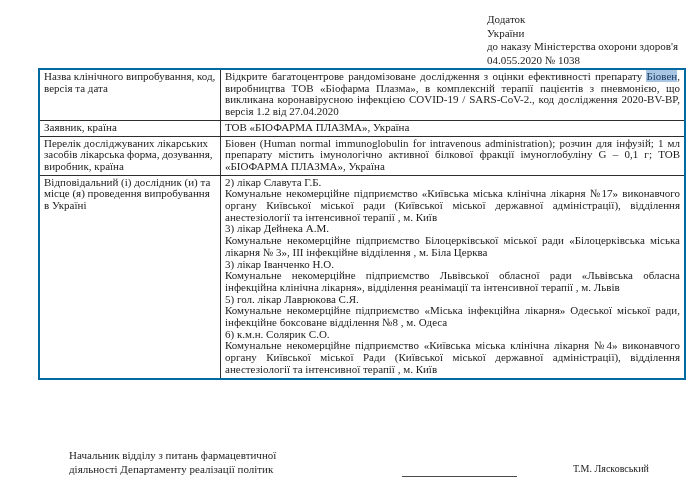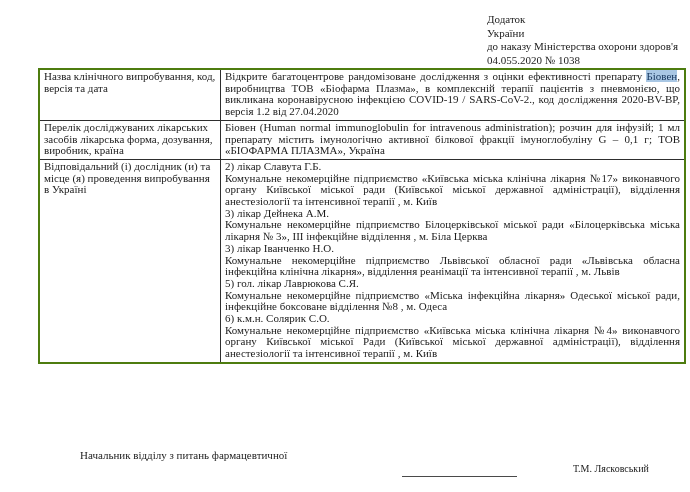--- a/index.html
+++ b/index.html
@@ -9,33 +9,33 @@
     font-family: "Liberation Serif", serif; color: #1c1c1c; background: #ffffff;
   }
   .doc-header {
     position: absolute; left: 473px; top: 13px; width: 212px;
     font-size: 11px; line-height: 13.5px; margin-left: 14px;
   }
   .doc-header .underlined { }
   .doc-table {
     position: absolute; left: 38px; top: 68px; width: 648px;
     border-collapse: collapse; table-layout: fixed;
-    border: 2px solid #4d7c0f;
+    border: 2px solid #0369a1;
   }
   .doc-table td {
     border: 1px solid #2e2e2e; vertical-align: top;
     padding: 1px 4px 2px 4px; font-size: 11px; line-height: 11.7px;
     word-wrap: break-word;
   }
   td.lbl { width: 172px; }
   .just { text-align: justify; }
   .hl { background: var(--highlight, #a9c7e4); color: var(--highlight_text, #17365d); }
   .inv-line { text-align: justify; }
   .footer-title {
-    position: absolute; left: 80px; top: 449px;
+    position: absolute; left: 69px; top: 449px;
     font-size: 11px; line-height: 13.5px;
   }
   .sig-line {
     position: absolute; left: 402px; top: 463px; width: 115px; height: 13px;
     border-bottom: 1px solid #4a4a4a;
   }
   .sig-name { position: absolute; left: 573px; top: 463px; font-size: 10px; }
 </style>
 </head>
 <body>
@@ -49,20 +49,24 @@
     <div class="underlined">04.055.2020 № 1038</div>
   </div>
 
   <table class="doc-table">
     <tbody>
         <tr>
       <td class="lbl">Назва клінічного випробування, код, версія та дата</td>
       <td class="val just"><span>Відкрите багатоцентрове рандомізоване дослідження з оцінки ефективності препарату </span><span class="hl">Біовен</span><span>, виробництва ТОВ «Біофарма Плазма», в комплексній терапії пацієнтів з пневмонією, що викликана коронавірусною інфекцією COVID-19 / SARS-CoV-2., код дослідження 2020-BV-BP, версія 1.2 від 27.04.2020</span></td>
     </tr>
     <tr>
+      <td class="lbl">Заявник, країна</td>
+      <td class="val">ТОВ «БІОФАРМА ПЛАЗМА», Україна</td>
+    </tr>
+    <tr>
       <td class="lbl">Перелік досліджуваних лікарських засобів лікарська форма, дозування, виробник, країна</td>
       <td class="val just">Біовен (Human normal immunoglobulin for intravenous administration); розчин для інфузій; 1 мл препарату містить імунологічно активної білкової фракції імуноглобуліну G – 0,1 г; ТОВ «БІОФАРМА ПЛАЗМА», Україна</td>
     </tr>
     <tr>
       <td class="lbl">Відповідальний (і) дослідник (и) та місце (я) проведення випробування в Україні</td>
       <td class="val">
         <div>
               <div class="inv-line">2) лікар Славута Г.Б.</div>
               <div class="inv-line">Комунальне некомерційне підприємство «Київська міська клінічна лікарня №17» виконавчого органу Київської міської ради (Київської міської державної адміністрації), відділення анестезіології та інтенсивної терапії , м. Київ</div>
               <div class="inv-line">3) лікар Дейнека А.М.</div>
@@ -74,17 +78,18 @@
               <div class="inv-line">6) к.м.н. Солярик С.О.</div>
               <div class="inv-line">Комунальне некомерційне підприємство «Київська міська клінічна лікарня №4» виконавчого органу Київської міської Ради (Київської міської державної адміністрації), відділення анестезіології та інтенсивної терапії , м. Київ</div>
             </div>
       </td>
     </tr>
   </tbody>
     </table>
 
   <div class="footer-title">
     <div>Начальник відділу з питань фармацевтичної</div>
+    <div>діяльності Департаменту реалізації політик</div>
   </div>
   <div class="sig-line"></div>
   <div class="sig-name">Т.М. Лясковський</div>
 
 </div>
 
 </body></html>

